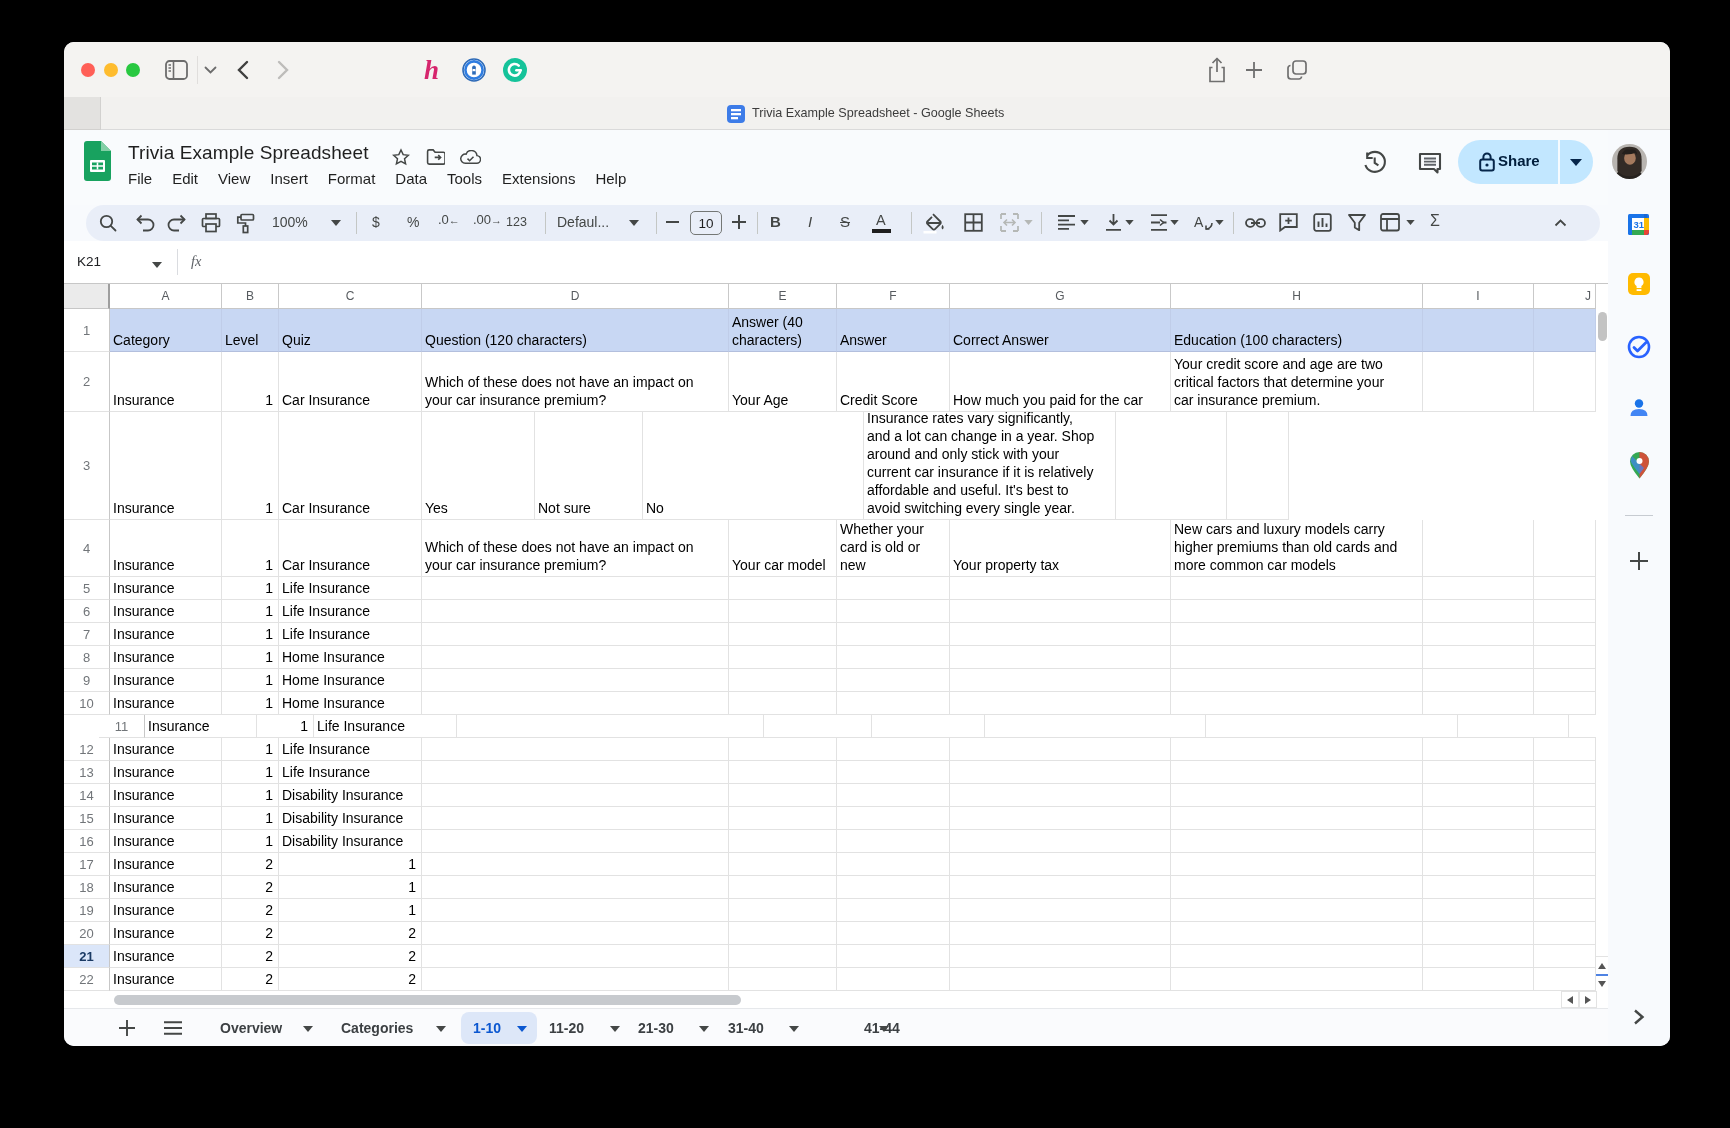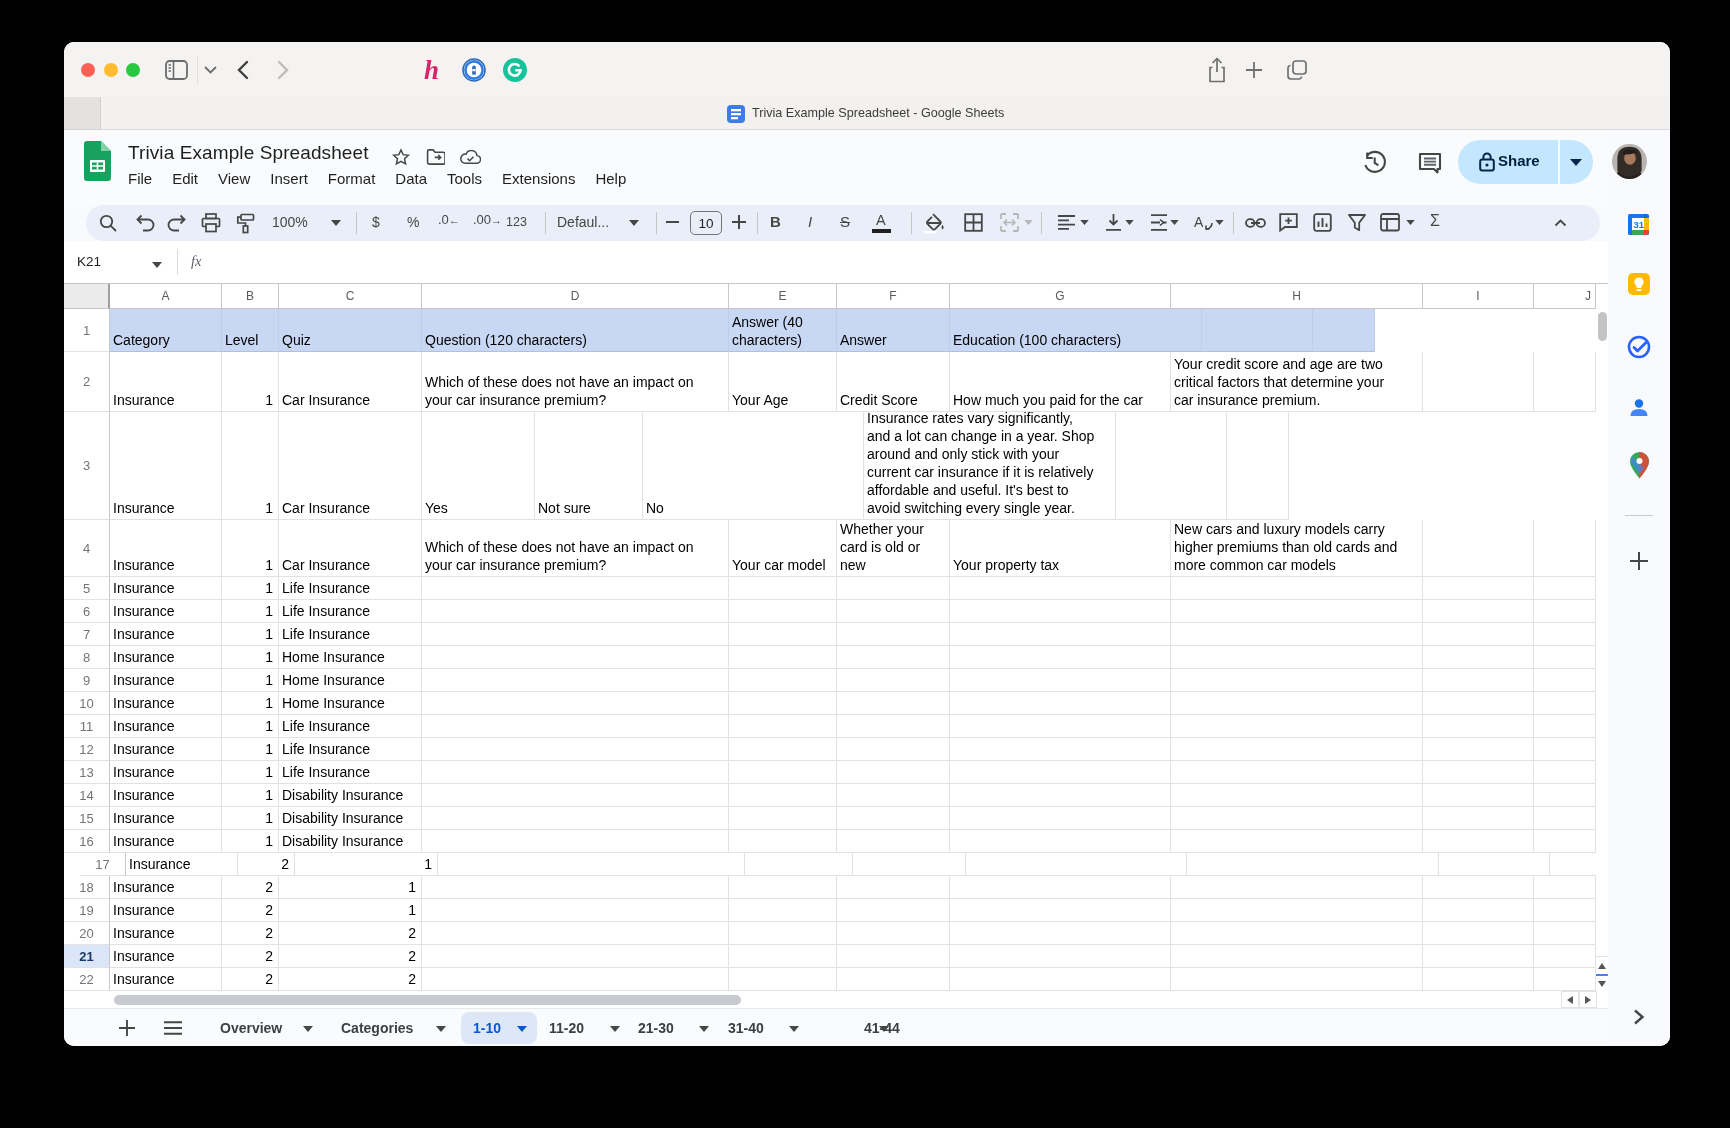--- a/index.html
+++ b/index.html
@@ -354,20 +354,23 @@
         </div>
         <div class="cell" style="width:307px;height:43px">
           <div>Question (120 characters)</div>
         </div>
         <div class="cell" style="width:108px;height:43px">
           <div>Answer (40<br>characters)</div>
         </div>
         <div class="cell" style="width:113px;height:43px">
           <div>Answer</div>
         </div>
+        <div class="cell" style="width:221px;height:43px">
+          <div>Correct Answer</div>
+        </div>
         <div class="cell" style="width:252px;height:43px">
           <div>Education (100 characters)</div>
         </div>
         <div class="cell" style="width:111px;height:43px"></div>
         <div class="cell" style="width:62px;height:43px"></div>
       </div>
       <div class="grow">
         <div class="rowhdr" style="height:60px;">2</div>
         <div class="cell" style="width:112px;height:60px">
           <div>Insurance</div>
@@ -559,21 +562,21 @@
         </div>
         <div class="cell" style="width:307px;height:23px"></div>
         <div class="cell" style="width:108px;height:23px"></div>
         <div class="cell" style="width:113px;height:23px"></div>
         <div class="cell" style="width:221px;height:23px"></div>
         <div class="cell" style="width:252px;height:23px"></div>
         <div class="cell" style="width:111px;height:23px"></div>
         <div class="cell" style="width:62px;height:23px"></div>
       </div>
       <div class="grow">
-        <div class="rowhdr" style="height:23px;">11</div>
+        <div class="rowhdr" style="height:23px;margin-left:35px;">11</div>
         <div class="cell" style="width:112px;height:23px">
           <div>Insurance</div>
         </div>
         <div class="cell r" style="width:57px;height:23px">
           <div>1</div>
         </div>
         <div class="cell" style="width:143px;height:23px">
           <div>Life Insurance</div>
         </div>
         <div class="cell" style="width:307px;height:23px"></div>
@@ -673,21 +676,21 @@
         </div>
         <div class="cell" style="width:307px;height:23px"></div>
         <div class="cell" style="width:108px;height:23px"></div>
         <div class="cell" style="width:113px;height:23px"></div>
         <div class="cell" style="width:221px;height:23px"></div>
         <div class="cell" style="width:252px;height:23px"></div>
         <div class="cell" style="width:111px;height:23px"></div>
         <div class="cell" style="width:62px;height:23px"></div>
       </div>
       <div class="grow">
-        <div class="rowhdr" style="height:23px;margin-left:16px;">17</div>
+        <div class="rowhdr" style="height:23px;">17</div>
         <div class="cell" style="width:112px;height:23px">
           <div>Insurance</div>
         </div>
         <div class="cell r" style="width:57px;height:23px">
           <div>2</div>
         </div>
         <div class="cell r" style="width:143px;height:23px">
           <div>1</div>
         </div>
         <div class="cell" style="width:307px;height:23px"></div>

